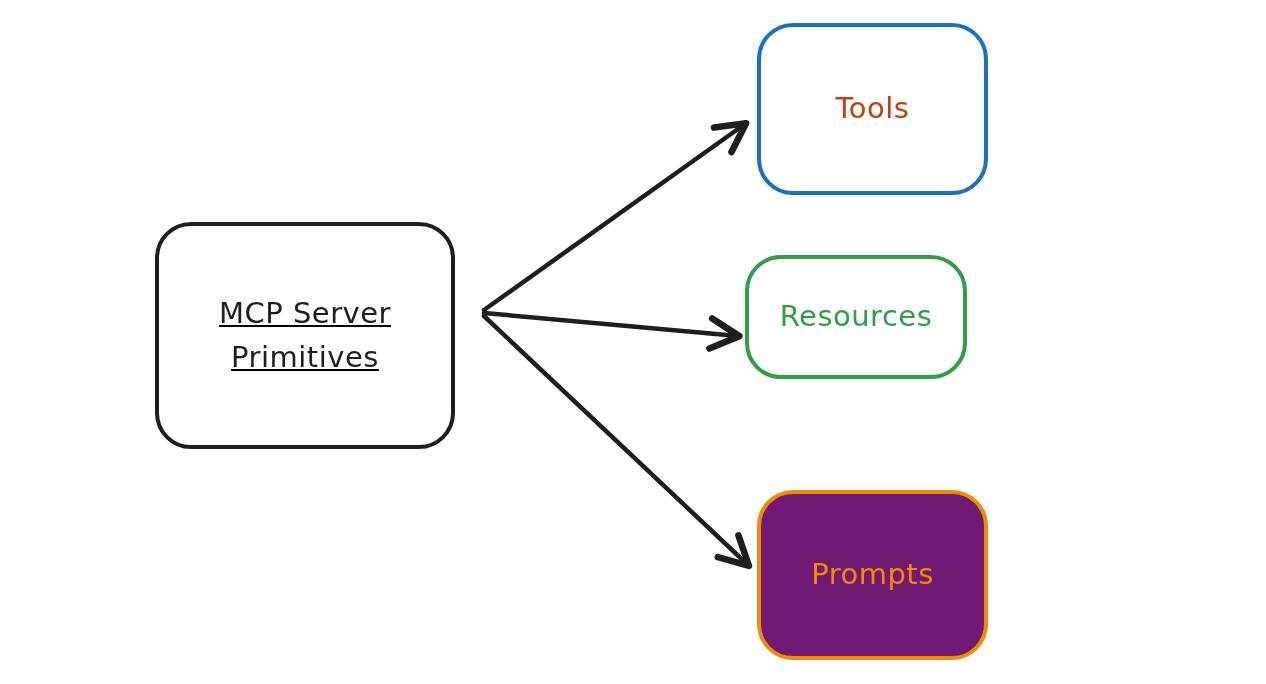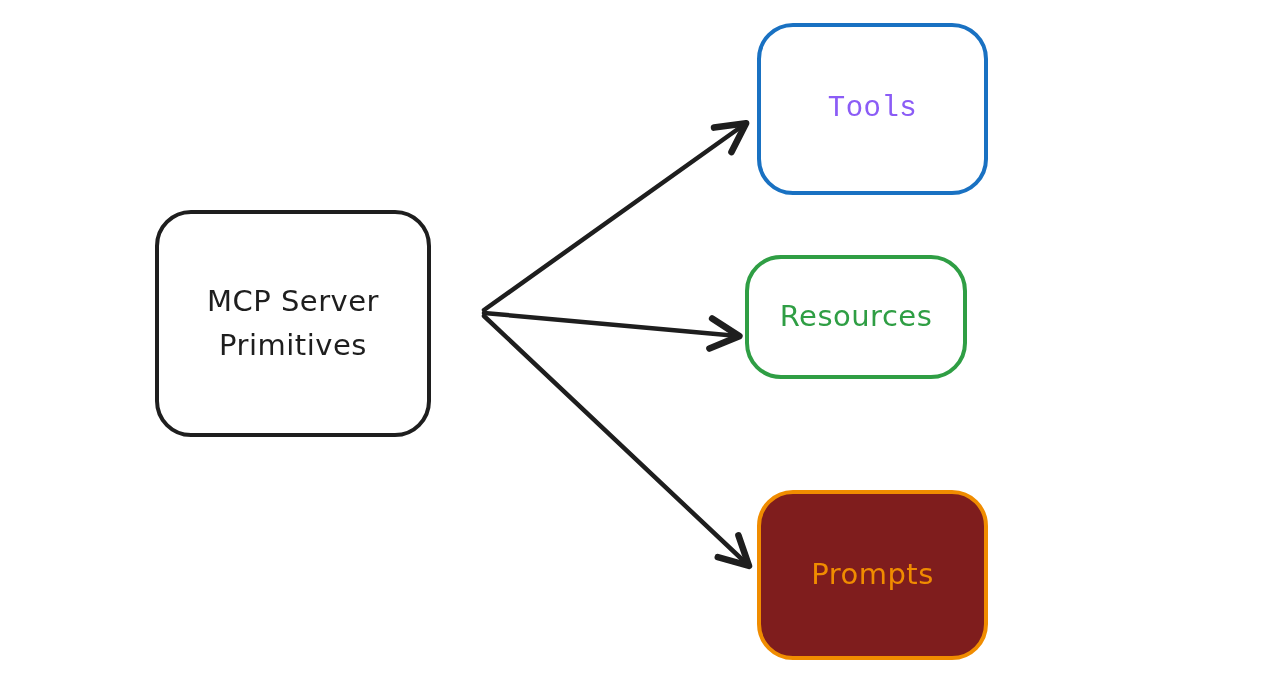--- a/index.html
+++ b/index.html
@@ -33,21 +33,21 @@
     justify-content: center;
     text-align: center;
   }
   .node-label {
     font-size: 29px;
     letter-spacing: 0.5px;
     line-height: 1.5;
     color: #1e1e1e;
   }
   
-  .node-mcp       { left: 155px; top: 210px; width: 276px; height: 227px; border-width: 4.5px; }
+  .node-mcp       { left: 155px; top: 222px; width: 300px; height: 227px; border-width: 4.5px; text-decoration: underline; }
   .node-mcp .node-label { max-width: 250px; }
   .node-tools     { left: 757px; top: 23px;  width: 231px; height: 172px; }
   .node-resources { left: 745px; top: 255px; width: 222px; height: 124px; }
   .node-prompts   { left: 757px; top: 490px; width: 231px; height: 170px; }
   .edge-line { stroke-width: 4.5px; stroke-linecap: round; }
   .arrowhead-path { fill: none; stroke-width: 2.4px; stroke-linecap: round; stroke-linejoin: round; }
 </style>
 </head>
 <body>
 
@@ -65,24 +65,24 @@
     <line class="edge-line" x1="484" y1="313" x2="738" y2="336" marker-end="url(#arrowhead)" style="stroke: rgb(30, 30, 30);"></line>
 
     <line class="edge-line" x1="484" y1="316" x2="748" y2="565" marker-end="url(#arrowhead)" style="stroke: rgb(30, 30, 30);"></line>
   </svg>
 
   <div class="node node-mcp" style="border-color: rgb(30, 30, 30); background-color: rgb(255, 255, 255);">
     <div class="node-label" style="color: rgb(30, 30, 30);">MCP Server Primitives</div>
   </div>
 
   <div class="node node-tools" style="border-color: rgb(25, 113, 194); background-color: rgb(255, 255, 255);">
-    <div class="node-label" style="color: #8b5cf6; font-family: Liberation Mono, monospace;">Tools</div>
+    <div class="node-label" style="color: #c2410c;">Tools</div>
   </div>
 
   <div class="node node-resources" style="border-color: rgb(47, 158, 68); background-color: rgb(255, 255, 255);">
     <div class="node-label" style="color: rgb(47, 158, 68);">Resources</div>
   </div>
 
-  <div class="node node-prompts" style="border-color: rgb(240, 140, 0); background-color: #7f1d1d;">
+  <div class="node node-prompts" style="border-color: rgb(240, 140, 0); background-color: #701a75;">
     <div class="node-label" style="color: rgb(240, 140, 0);">Prompts</div>
   </div>
 
 </div>
 
 </body></html>

